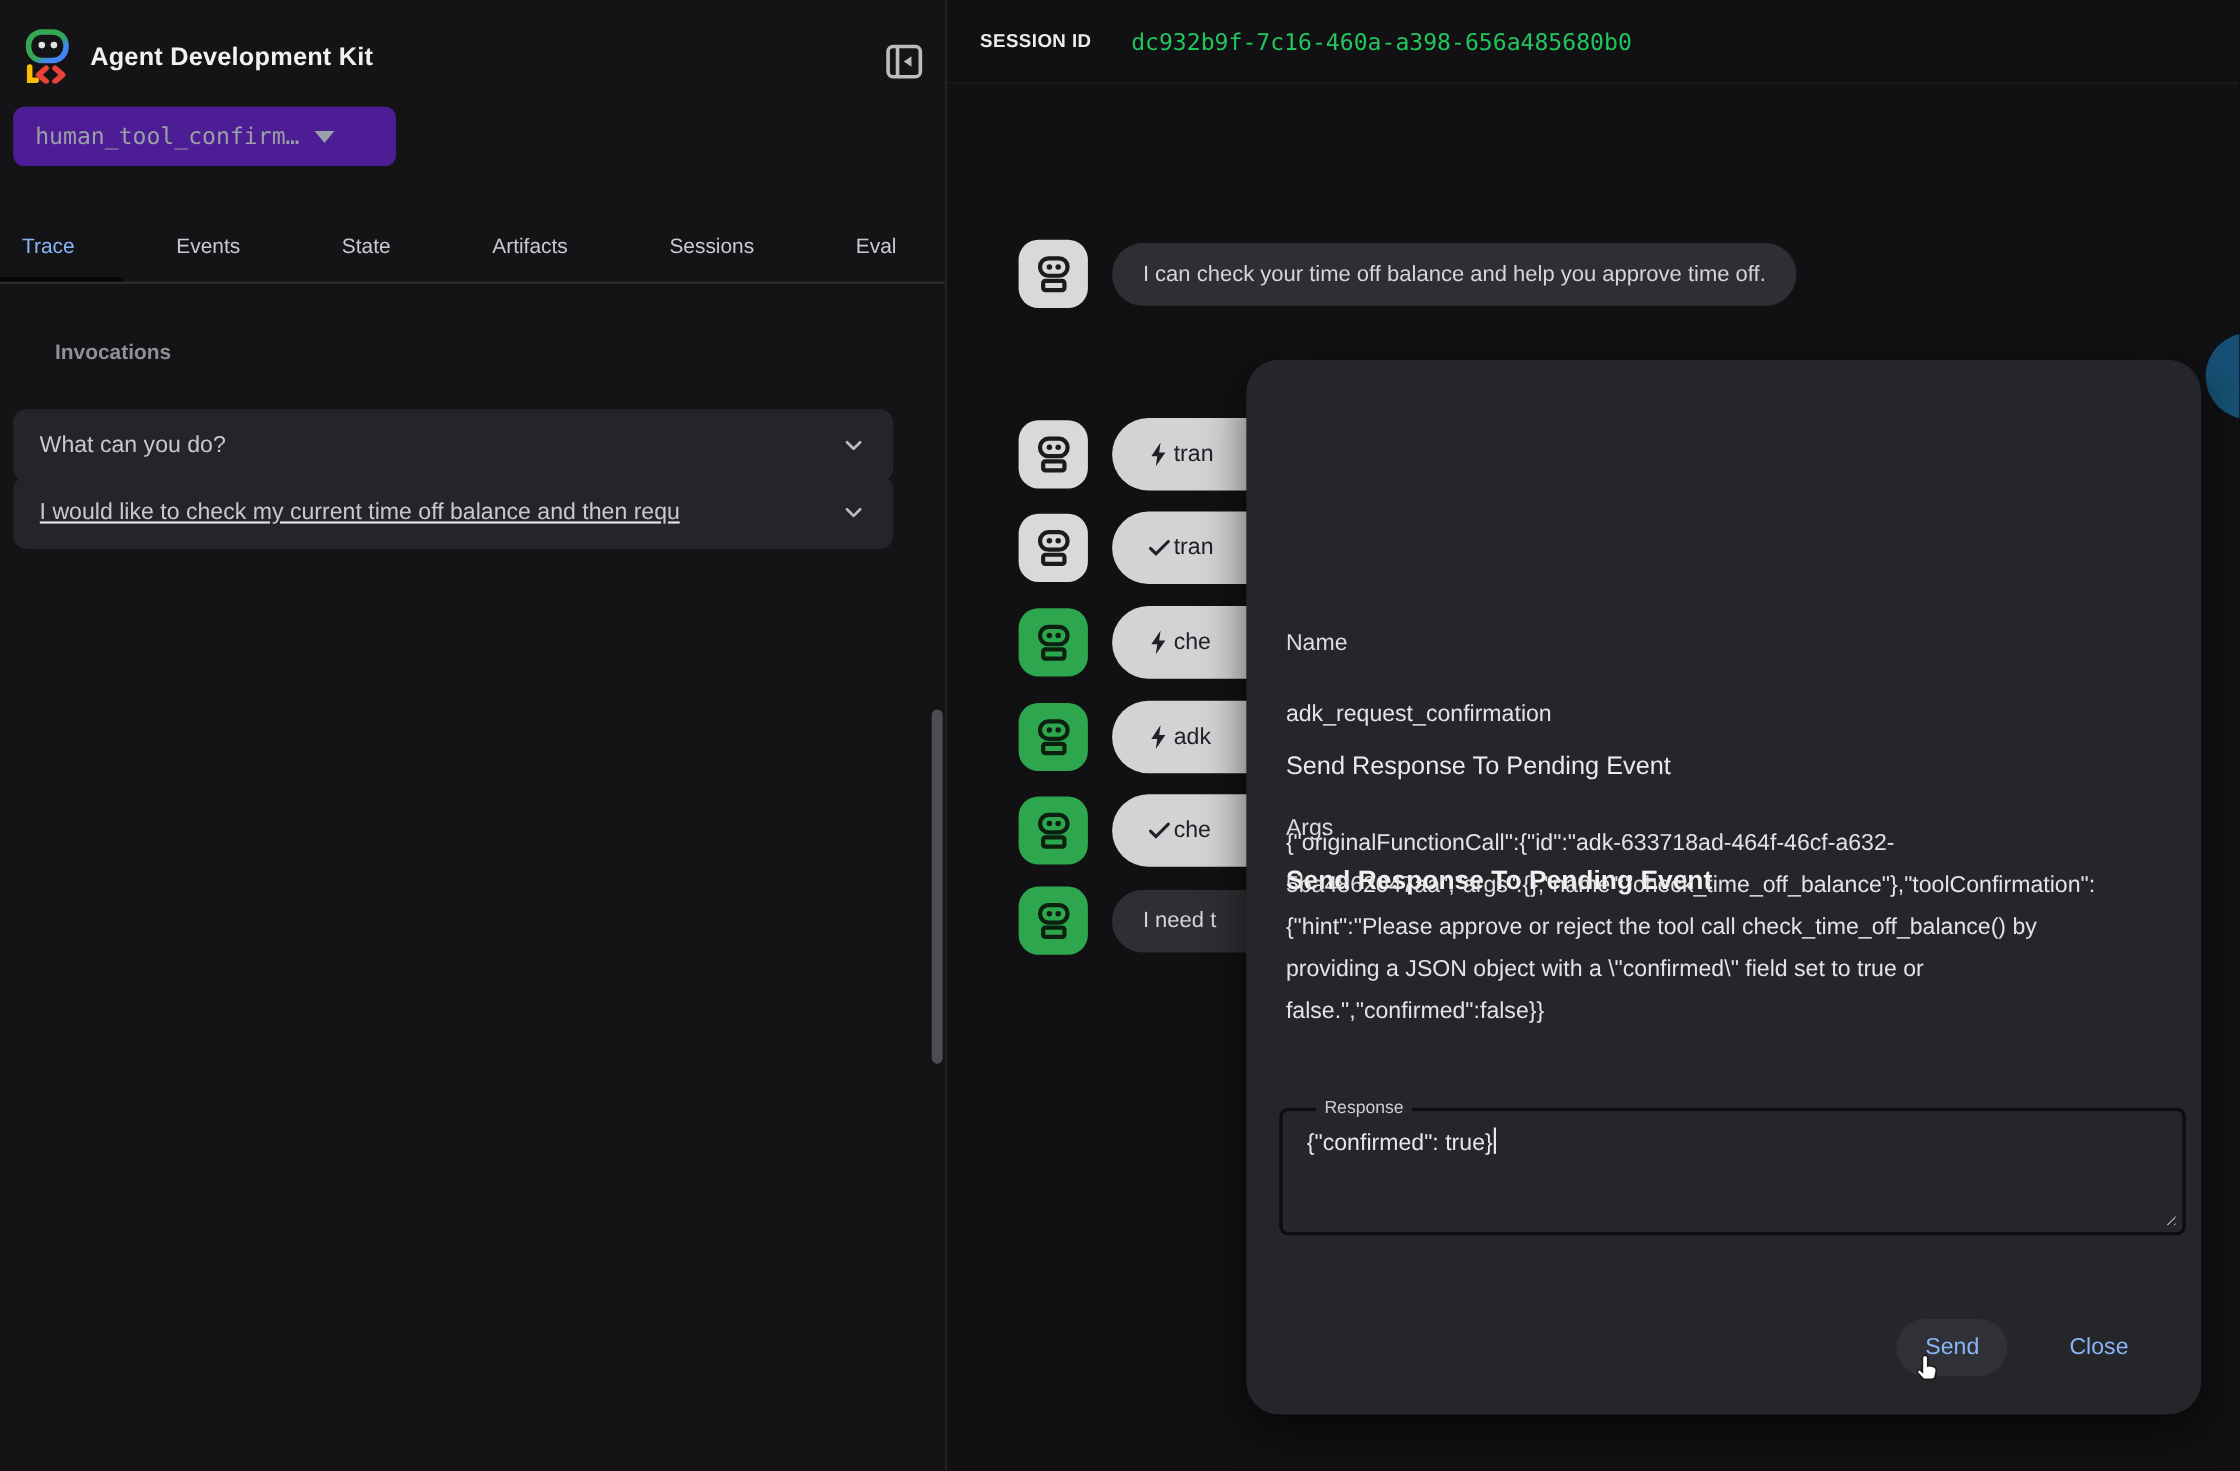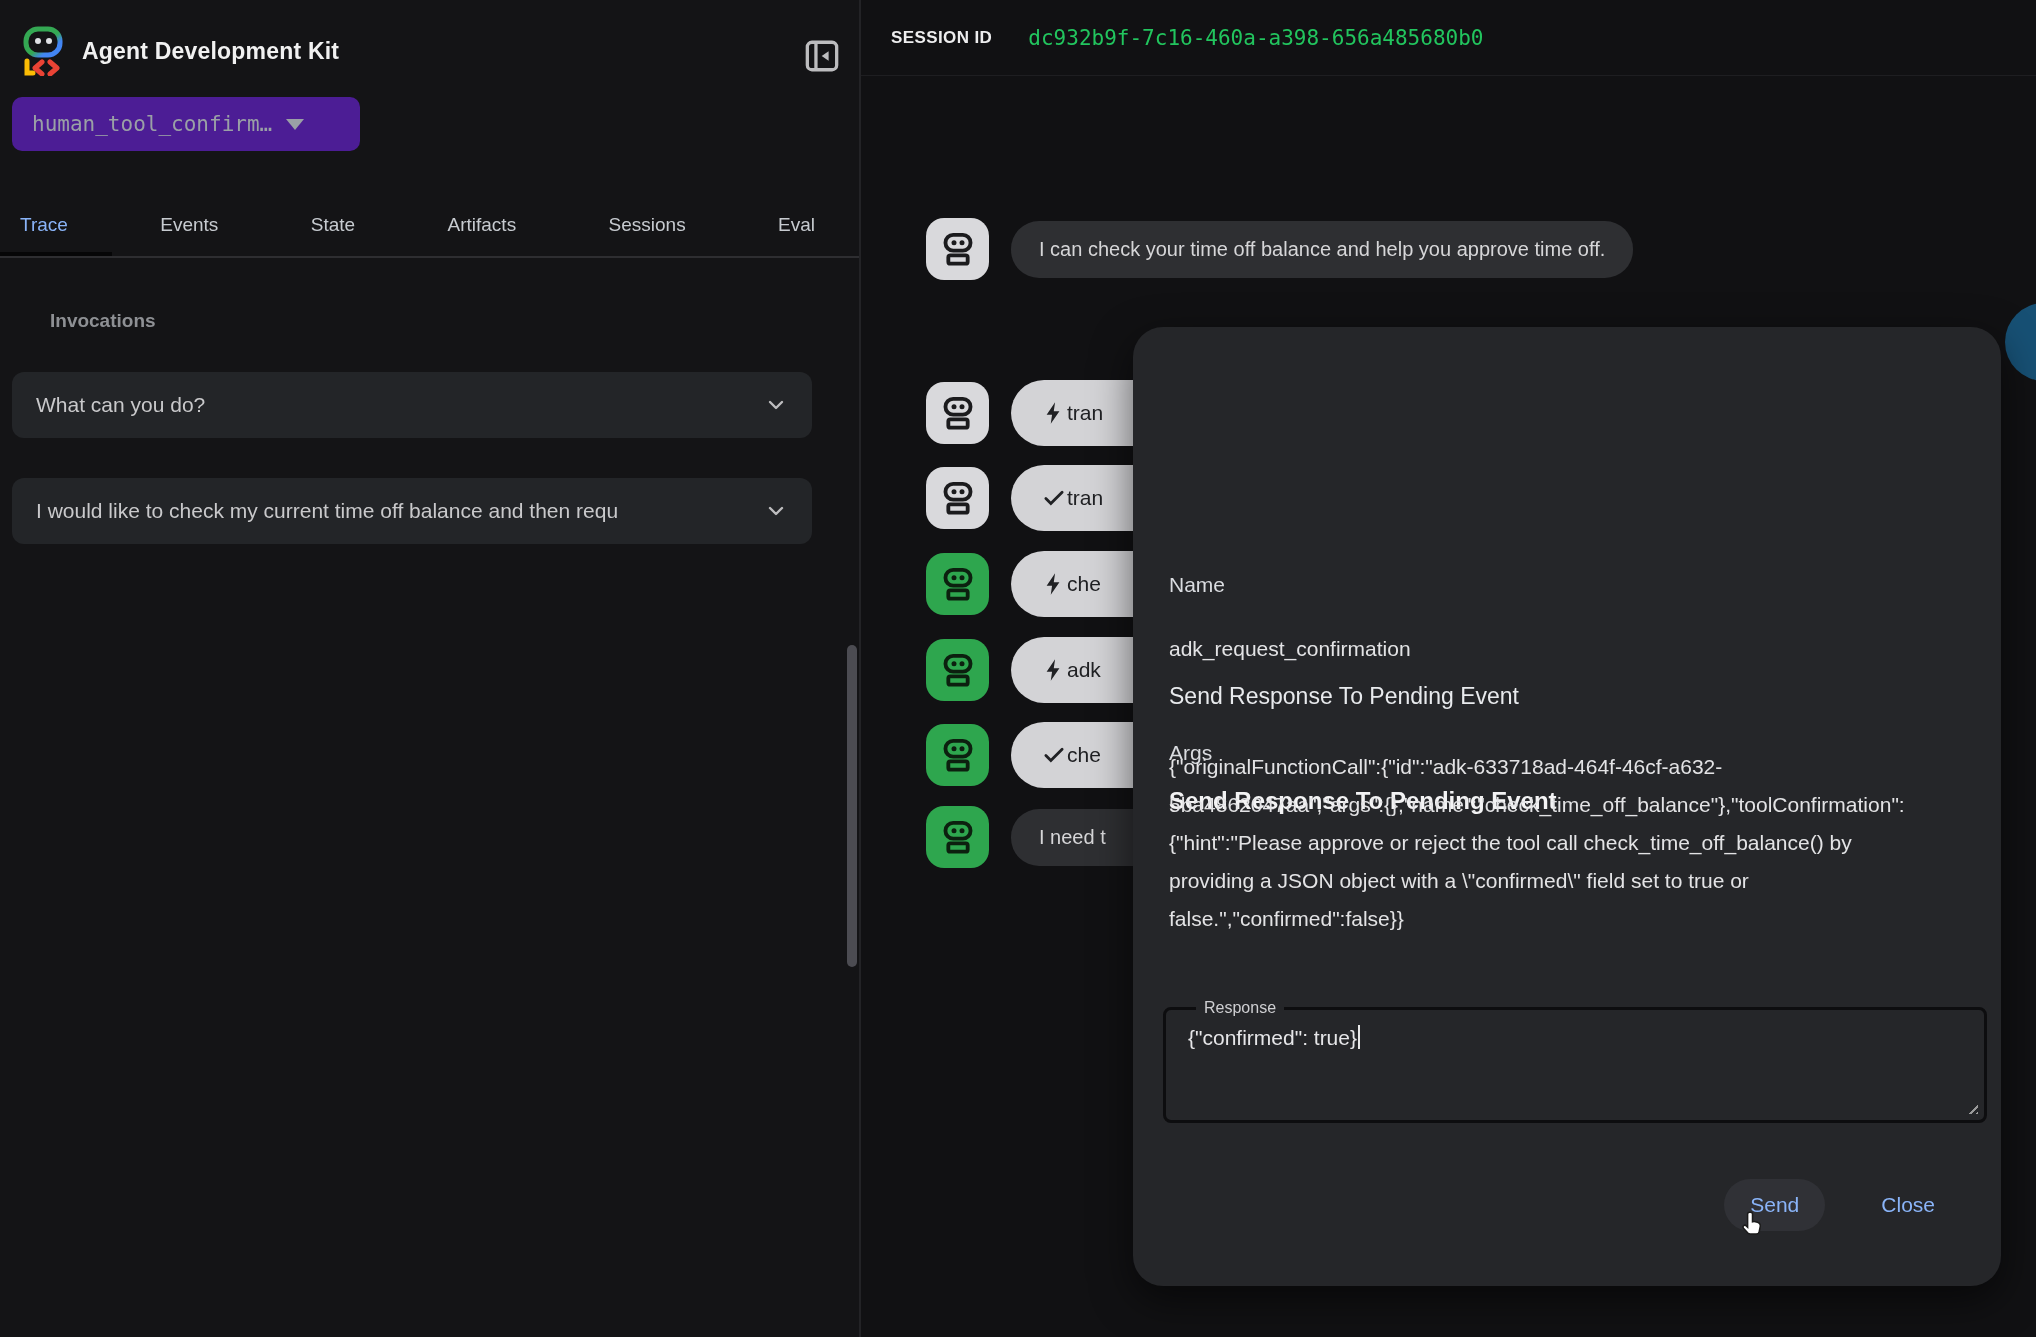--- a/index.html
+++ b/index.html
@@ -23,21 +23,21 @@
   .tab{background:none;border:none;font-size:19px;color:#c7cbd0;cursor:pointer;padding:18px 4px;position:relative;font-family:inherit;}
   .tab.active{color:#8ab4f8;}
   .tab.active::after{content:"";position:absolute;left:-16px;right:-40px;bottom:-2px;height:4px;background:#060607;}
 
   .invocations-title{position:absolute;left:50px;top:310px;font-size:19px;font-weight:bold;color:#8e9094;}
   .invocation-item{position:absolute;left:12px;width:800px;height:66px;background:#232528;border-radius:12px;
                    display:flex;align-items:center;justify-content:space-between;padding:0 24px;box-sizing:border-box;cursor:pointer;}
   .invocation-item .txt{font-size:21px;color:#c9c9cb;white-space:nowrap;overflow:hidden;}
   .chev{flex:0 0 auto;width:24px;height:24px;color:#bdbdbf;margin-left:14px;}
   #inv1{top:372px;}
-  #inv2{top:478px;}
+  #inv2{top:433px;text-decoration:underline;}
   .scroll-thumb{position:absolute;left:847px;top:645px;width:10px;height:322px;border-radius:6px;background:#4c4c52;cursor:grab;}
 
   
   #main{position:absolute;left:861px;top:0;width:1175px;height:1337px;background:#111113;}
   .session-bar{position:absolute;left:0;top:0;width:100%;height:76px;border-bottom:1px solid #1e1e21;display:flex;align-items:center;padding-left:30px;gap:16px;box-sizing:border-box;}
   .session-label{font-size:17px;font-weight:bold;color:#ededee;letter-spacing:.4px;}
   .session-id{font-size:21px;color:#22c55e;margin-left:20px;}
 
   .chat-row{position:absolute;display:flex;align-items:center;gap:22px;}
   .bot-badge{width:63px;height:62px;border-radius:18px;display:flex;align-items:center;justify-content:center;flex:0 0 auto;}
@@ -72,21 +72,21 @@
   #args-value{top:421px;width:760px;line-height:38px;overflow-wrap:anywhere;}
 
   .response-field{position:absolute;left:30px;top:672px;width:786px;height:118px;margin:0;
                   border:3px solid #0d0d0f;border-radius:8px;padding:0 16px;}
   .response-field legend{font-size:16px;color:#cfcfd2;padding:0 8px;margin-left:14px;}
   .response-value{font-size:21px;color:#e6e6e8;margin:8px 0 0 6px;}
   .text-caret{display:inline-block;width:2px;height:24px;background:#e8e8e8;vertical-align:-4px;margin-left:1px;}
   .resize-handle{position:absolute;right:6px;bottom:6px;width:13px;height:13px;cursor:nwse-resize;
                  background:repeating-linear-gradient(135deg,transparent,transparent 3px,#9a9a9a 3px,#9a9a9a 4.5px);
                  clip-path:polygon(100% 0,100% 100%,0 100%);}
-  .dlg-actions{position:absolute;right:40px;top:852px;display:flex;align-items:center;gap:30px;}
+  .dlg-actions{position:absolute;right:40px;top:872px;display:flex;align-items:center;gap:30px;}
   .dlg-btn{background:none;border:none;font-size:21px;color:#8ab4f8;cursor:pointer;padding:14px 26px;border-radius:26px;font-family:inherit;}
   .dlg-btn.hovered{background:#303136;position:relative;}
   .cursor-icon{position:absolute;left:14px;top:30px;width:30px;height:30px;pointer-events:none;}
 </style>
 </head>
 <body>
 
 <div id="stage">
 
   <aside id="sidebar">

